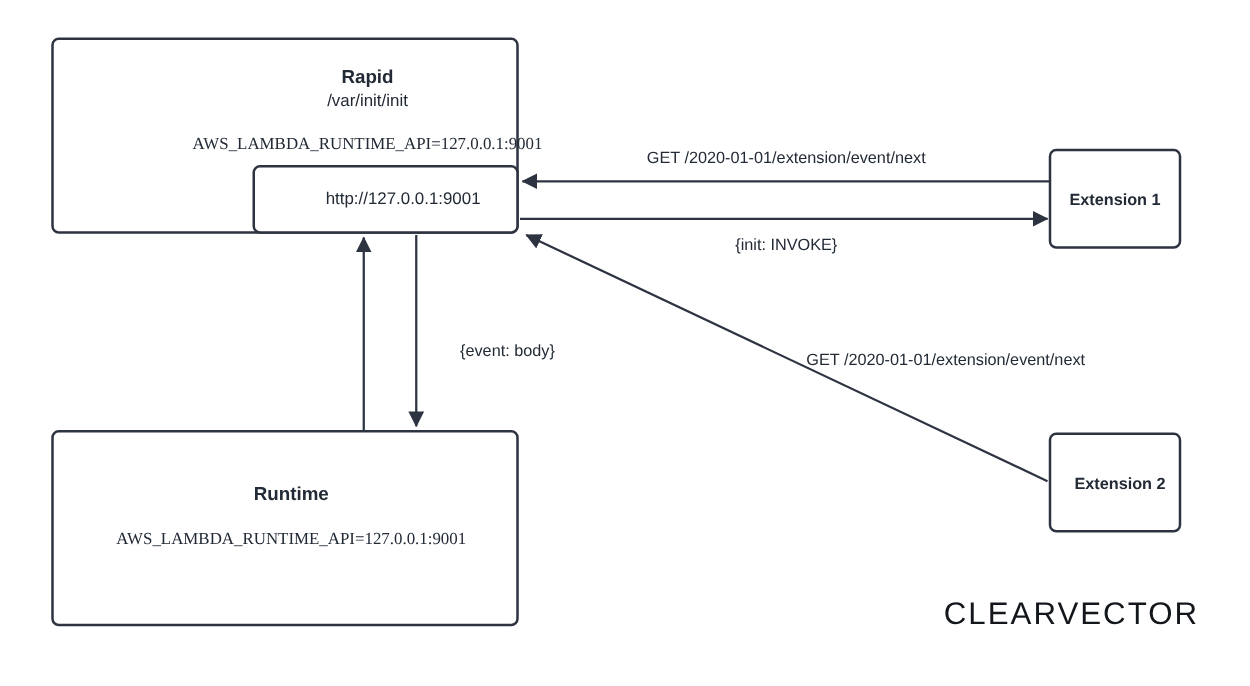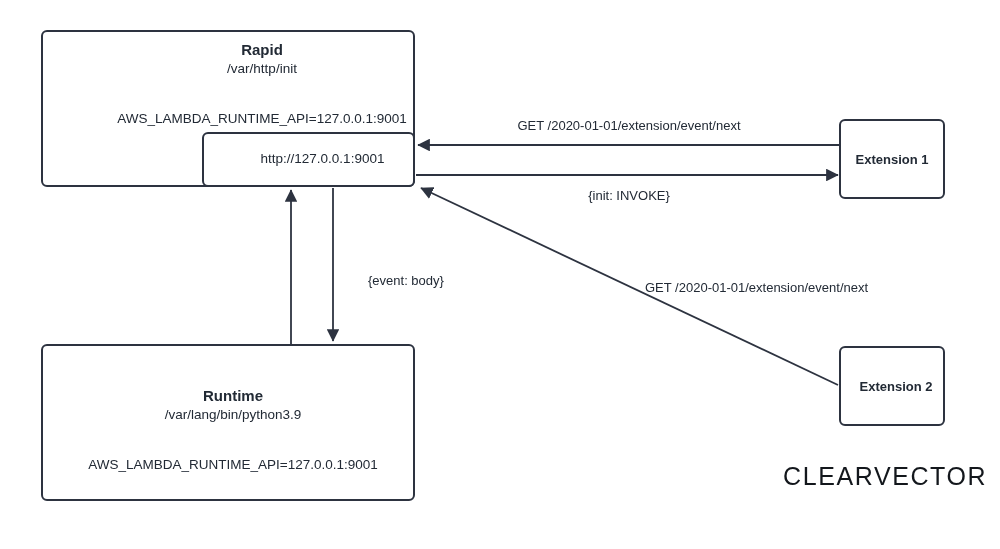--- a/index.html
+++ b/index.html
@@ -16,40 +16,40 @@
 
   .node-label{
     position:absolute;
     text-align:center;
     line-height:1.35;
     color:#222a35;
     pointer-events:none;
   }
   .node-title{font-weight:bold;font-size:15px;}
   .node-sub{font-size:13.5px;}
-  .node-env{font-size:13.5px;margin-top:32px;}
+  .node-env{font-size:13.5px;margin-top:16px;font-family:Liberation Serif, serif;}
   .inner-label{font-size:13.5px;margin-left:28px;}
   .ext-title{font-weight:bold;font-size:13px;}
 
   .edge-label{
     position:absolute;
     font-size:13px;
     color:#222a35;
     text-align:center;
     line-height:1.35;
     white-space:nowrap;
     pointer-events:none;
   }
   .edge-label.multi{white-space:normal;}
 
   #brand{
     position:absolute;
-    left:772px;top:462px;
+    left:744px;top:462px;
     width:205px;height:44px;
-    display:flex;align-items:flex-start;gap:11px;
+    display:flex;align-items:flex-end;gap:11px;
   }
   #brand .wordmark{
     font-size:25px;
     letter-spacing:1.6px;
     font-weight:normal;
     color:#13171c;
   }
 </style>
 </head>
 <body>
@@ -77,33 +77,32 @@
 
     <path d="M 416 175 L 838 175" fill="none" stroke="#2d3340" stroke-width="1.8" marker-end="url(#arrow)"></path>
 
     <path d="M 291 345 L 291 190" fill="none" stroke="#2d3340" stroke-width="1.8" marker-end="url(#arrow)"></path>
 
     <path d="M 333 188 L 333 341" fill="none" stroke="#2d3340" stroke-width="1.8" marker-end="url(#arrow)"></path>
 
     <path d="M 838 385 L 421 188" fill="none" stroke="#2d3340" stroke-width="1.8" marker-end="url(#arrow)"></path>
   </svg>
 
-  <div class="node-label" style="left:42px;top:40px;width:440px;">
+  <div class="node-label" style="left:42px;top:52px;width:440px;padding-left:32px;">
     <div class="node-title">Rapid</div>
-    <div class="node-sub">/var/http/init</div>
+    <div class="node-sub">/var/init/init</div>
     <div class="node-env">AWS_LAMBDA_RUNTIME_API=127.0.0.1:9001</div>
   </div>
 
   <div class="node-label" style="left:203px;top:150px;width:211px;">
     <div class="inner-label">http://127.0.0.1:9001</div>
   </div>
 
   <div class="node-label" style="left:47px;top:386px;width:372px;">
     <div class="node-title">Runtime</div>
-    <div class="node-sub">/var/lang/bin/python3.9</div>
     <div class="node-env">AWS_LAMBDA_RUNTIME_API=127.0.0.1:9001</div>
   </div>
 
   <div class="node-label" style="left:840px;top:151px;width:104px;">
     <div class="ext-title">Extension 1</div>
   </div>
 
   <div class="node-label" style="left:840px;top:378px;width:112px;">
     <div class="ext-title">Extension 2</div>
   </div>

